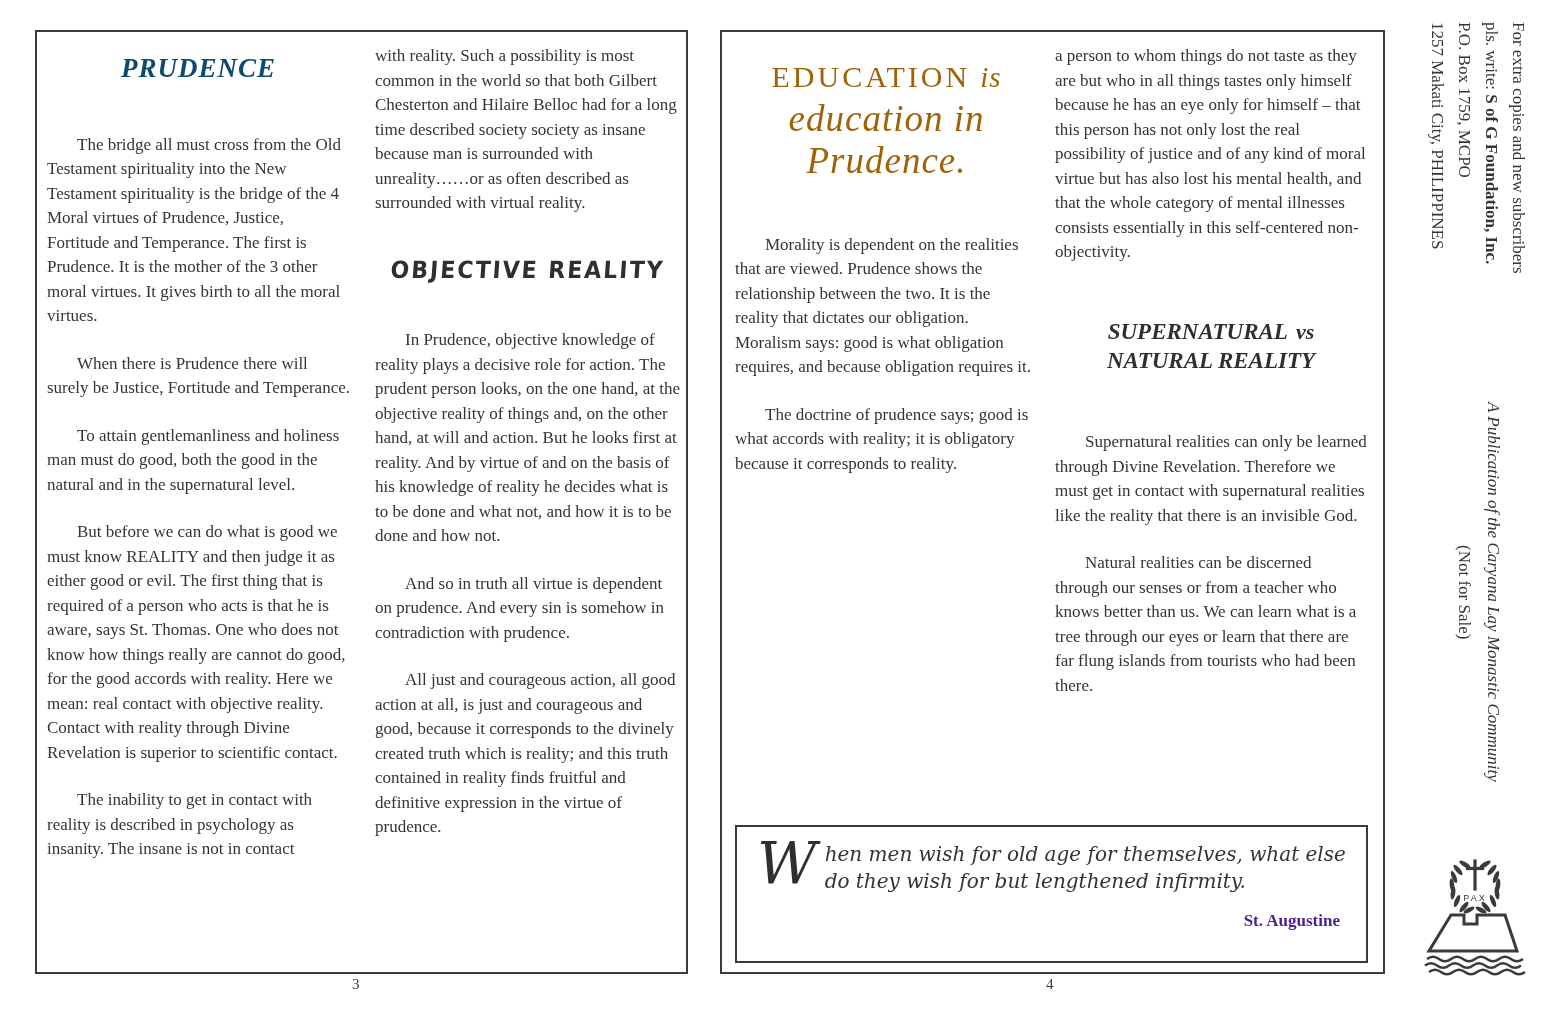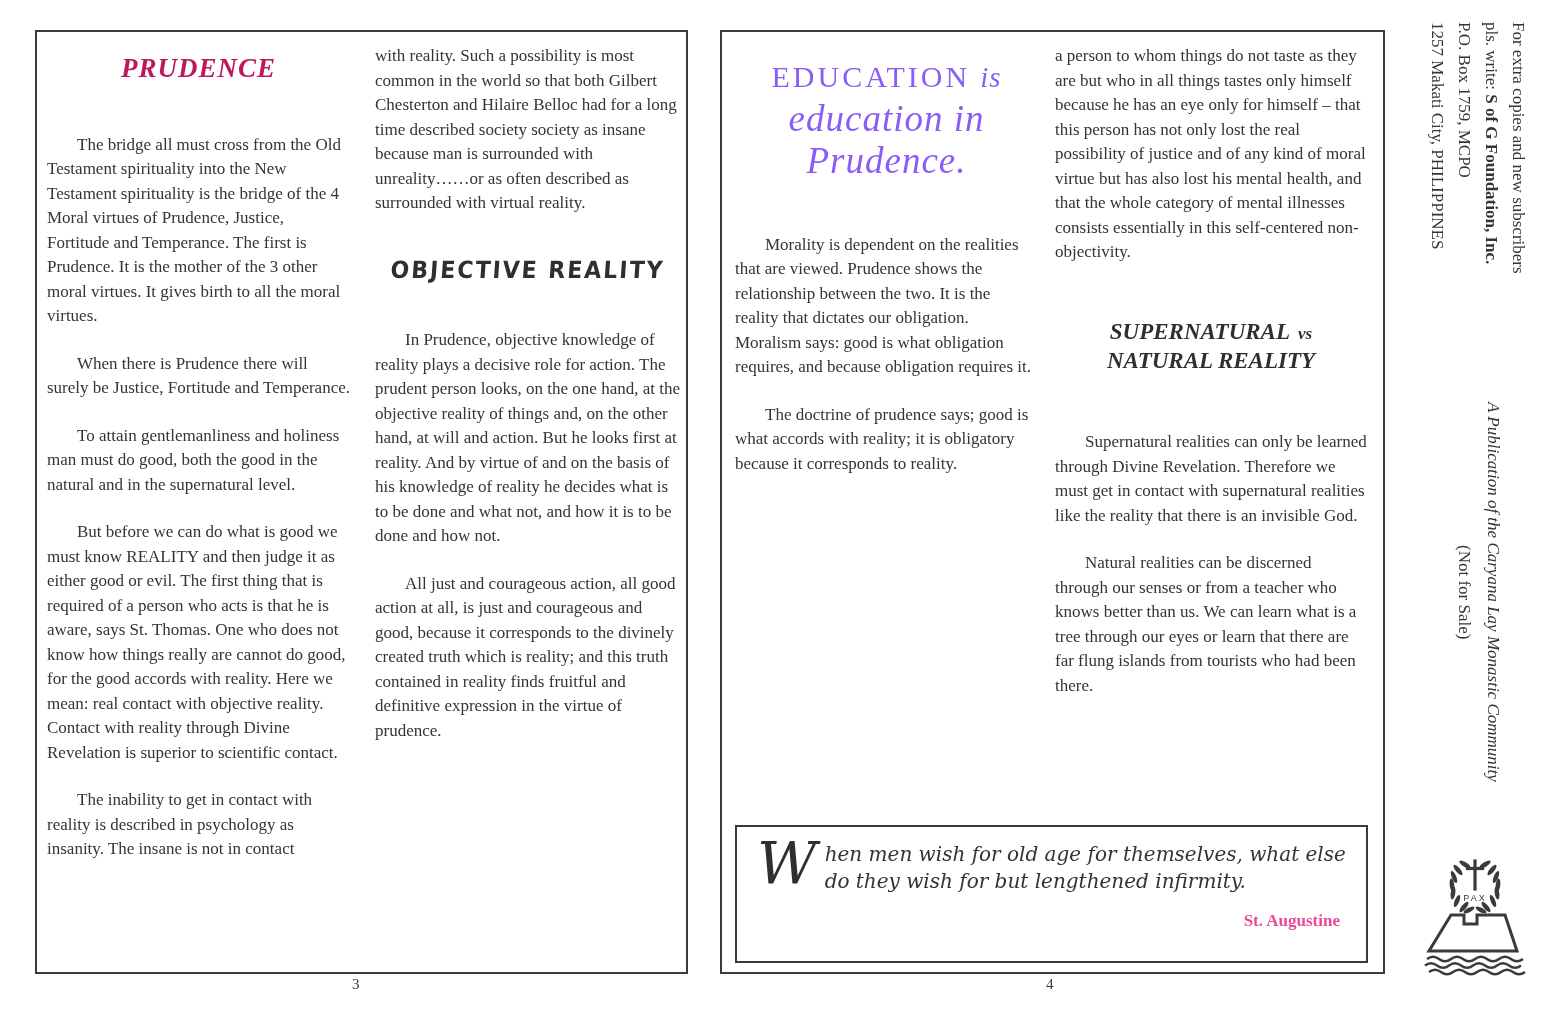--- a/index.html
+++ b/index.html
@@ -9,39 +9,39 @@
   .page-left{left:35px;width:653px;height:944px;}
   .page-right{left:720px;width:665px;height:944px;}
   .col{position:absolute;top:12px;font-size:17px;line-height:24.5px;color:#343434;text-align:left;}
   .pl-c1{left:10px;width:303px;}
   .pl-c2{left:338px;width:305px;}
   .pr-c1{left:13px;width:303px;}
   .pr-c2{left:333px;width:312px;}
   .col p{margin:0 0 23px 0;text-indent:30px;}
   .col p.cont{text-indent:0;}
   h1.prudence{font-size:27px;font-weight:bold;font-style:italic;letter-spacing:1px;
-              text-align:center;margin:12px 0 52px 0;color:#be185d;}
+              text-align:center;margin:12px 0 52px 0;color:#0c4a6e;}
   h2.objective{font-family:"DejaVu Sans",sans-serif;font-weight:bold;font-size:22px;
                letter-spacing:2px;text-align:center;margin:42px 0 46px 0;color:#2f2f2f;
                transform:skewX(-4deg) scaleY(1.08);}
-  .edu-title{text-align:center;margin:16px 0 50px 0;color:#8b5cf6;line-height:1.15;}
+  .edu-title{text-align:center;margin:16px 0 50px 0;color:#a16207;line-height:1.15;}
   .edu-caps{font-size:30px;letter-spacing:3px;}
   .edu-is{font-size:29px;font-style:italic;margin-left:10px;letter-spacing:1px;}
   .edu-line2{font-size:37px;font-style:italic;letter-spacing:1px;margin-top:3px;}
   h2.super{font-size:23px;font-weight:bold;font-style:italic;text-align:center;
            line-height:1.3;margin:52px 0 54px 0;color:#2f2f2f;}
-  h2.super .vs{font-size:17px;margin-left:8px;}
+  h2.super .vs{font-size:22px;margin-left:8px;}
   .quote-box{position:absolute;left:13px;width:633px;top:793px;height:138px;border:2px solid #3a3a3a;
              box-sizing:border-box;padding:14px 20px 10px 18px;background:#fff;}
   .quote-text{font-family:"DejaVu Serif",serif;font-style:italic;font-size:20px;
               line-height:27px;color:#333;}
   .dropcap{float:left;font-family:"DejaVu Serif",serif;font-style:italic;font-size:58px;
            line-height:40px;height:34px;margin:2px 8px 0 2px;color:#2f2f2f;}
   .attribution{clear:none;text-align:right;font-family:"Liberation Serif",serif;font-style:normal;
-               font-weight:bold;font-size:17px;color:#ec4899;margin-top:12px;margin-right:6px;}
+               font-weight:bold;font-size:17px;color:#4c1d95;margin-top:12px;margin-right:6px;}
   .pagenum{position:absolute;top:976px;font-size:15px;color:#3a3a3a;}
   .pn3{left:352px;} .pn4{left:1046px;}
   .vertical{writing-mode:vertical-rl;position:absolute;color:#343434;}
   .addr-block{top:22px;left:1424px;height:300px;font-size:17px;line-height:27px;}
   .addr-bold{font-weight:bold;}
   .pub-block{top:372px;left:1450px;height:440px;font-size:17px;line-height:29px;text-align:center;}
   .pub-line1{font-style:italic;}
   .logo{position:absolute;left:1420px;top:858px;width:110px;height:120px;}
 </style>
 </head>
@@ -55,20 +55,21 @@
       <p>The bridge all must cross from the Old Testament spirituality into the New Testament spirituality is the bridge of the 4 Moral virtues of Prudence, Justice, Fortitude and Temperance. The first is Prudence. It is the mother of the 3 other moral virtues. It gives birth to all the moral virtues.</p>
       <p>When there is Prudence there will surely be Justice, Fortitude and Temperance.</p>
       <p>To attain gentlemanliness and holiness man must do good, both the good in the natural and in the supernatural level.</p>
       <p>But before we can do what is good we must know REALITY and then judge it as either good or evil. The first thing that is required of a person who acts is that he is aware, says St. Thomas. One who does not know how things really are cannot do good, for the good accords with reality. Here we mean: real contact with objective reality. Contact with reality through Divine Revelation is superior to scientific contact.</p>
       <p>The inability to get in contact with reality is described in psychology as insanity. The insane is not in contact</p>
     </div>
     <div class="col pl-c2">
       <p class="cont">with reality. Such a possibility is most common in the world so that both Gilbert Chesterton and Hilaire Belloc had for a long time described society society as insane because man is surrounded with unreality……or as often described as surrounded with virtual reality.</p>
       <h2 class="objective">OBJECTIVE REALITY</h2>
       <p>In Prudence, objective knowledge of reality plays a decisive role for action. The prudent person looks, on the one hand, at the objective reality of things and, on the other hand, at will and action. But he looks first at reality. And by virtue of and on the basis of his knowledge of reality he decides what is to be done and what not, and how it is to be done and how not.</p>
+      <p>And so in truth all virtue is dependent on prudence. And every sin is somehow in contradiction with prudence.</p>
       <p>All just and courageous action, all good action at all, is just and courageous and good, because it corresponds to the divinely created truth which is reality; and this truth contained in reality finds fruitful and definitive expression in the virtue of prudence.</p>
     </div>
   </section>
   <div class="pagenum pn3">3</div>
 
   <section class="page page-right">
     <div class="col pr-c1">
       <div class="edu-title">
         <div>
           <span class="edu-caps">EDUCATION</span><span class="edu-is">is</span>

